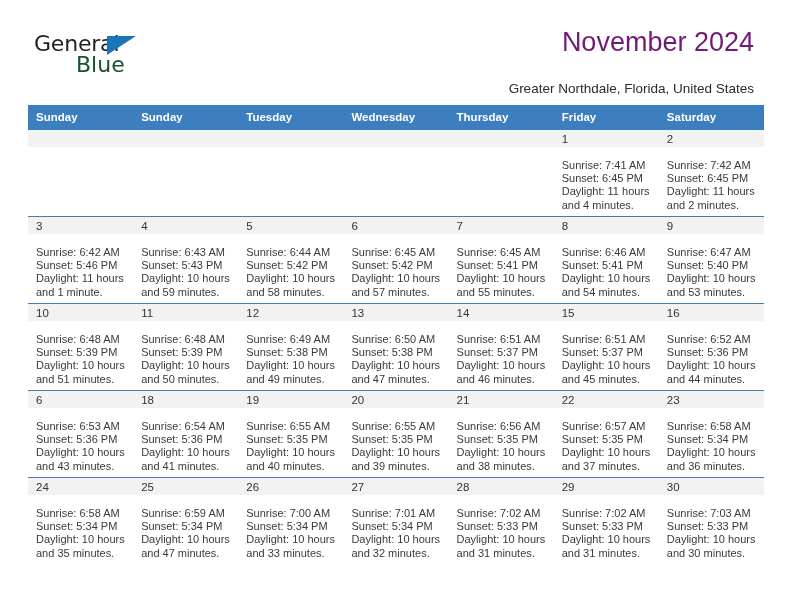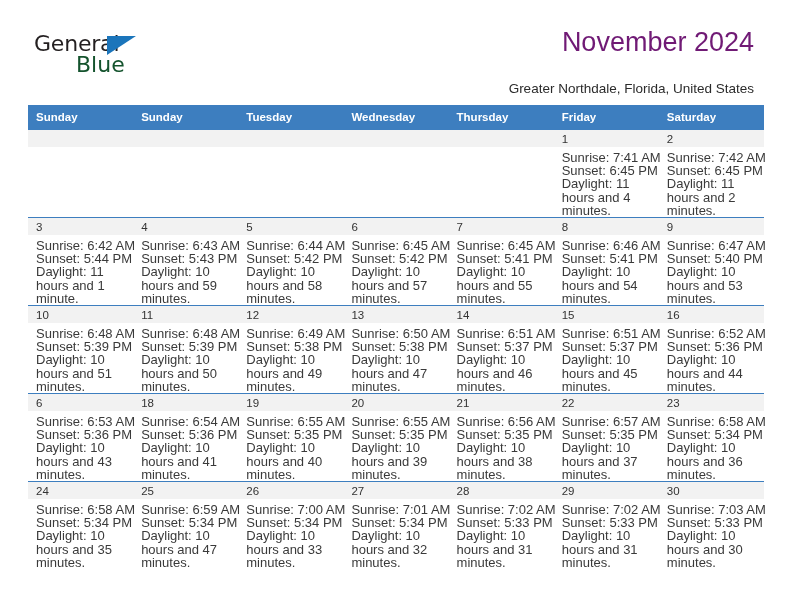--- a/index.html
+++ b/index.html
@@ -125,23 +125,24 @@
     box-sizing: border-box;
     font-size: 11.5px;
     color: #333333;
     line-height: 14px;
   }
   td.empty .daynum-band {
     background: #f2f2f2;
   }
   .cell-body {
     padding: 4px 6px 0 8px;
-    font-size: 13px;
+    font-size: 11px;
     color: #3a3a3a;
     line-height: 13.2px;
+    margin-top: 8px;
   }
   .cell-body div {
     white-space: nowrap;
   }
   .cell-body .daylight {
     white-space: normal;
   }
 </style>
 </head>
 <body>
@@ -207,21 +208,21 @@
               <div>Sunset: 6:45 PM</div>
               <div class="daylight">Daylight: 11 hours and 2 minutes.</div>
             </div>
           </td>
         </tr>
         <tr class="week">
           <td>
             <div class="daynum-band">3</div>
             <div class="cell-body">
               <div>Sunrise: 6:42 AM</div>
-              <div>Sunset: 5:44 PM</div>
+              <div>Sunset: 5:46 PM</div>
               <div class="daylight">Daylight: 11 hours and 1 minute.</div>
             </div>
           </td>
           <td>
             <div class="daynum-band">4</div>
             <div class="cell-body">
               <div>Sunrise: 6:43 AM</div>
               <div>Sunset: 5:43 PM</div>
               <div class="daylight">Daylight: 10 hours and 59 minutes.</div>
             </div>

